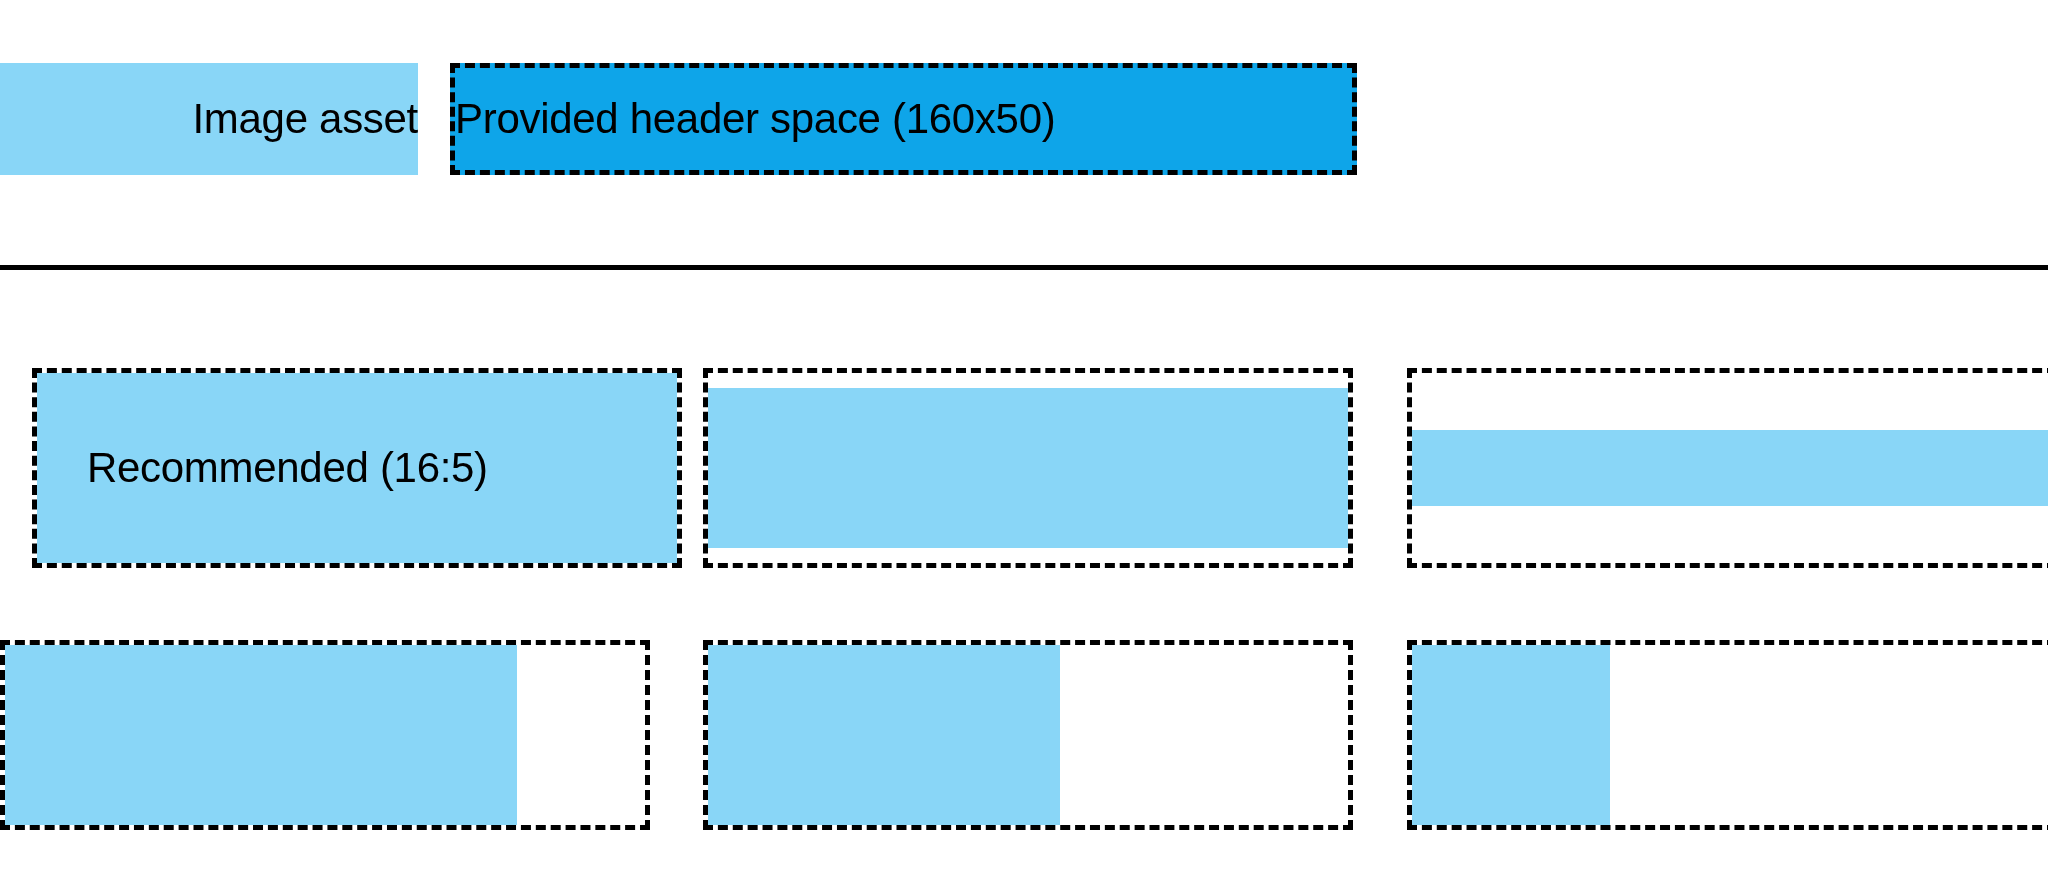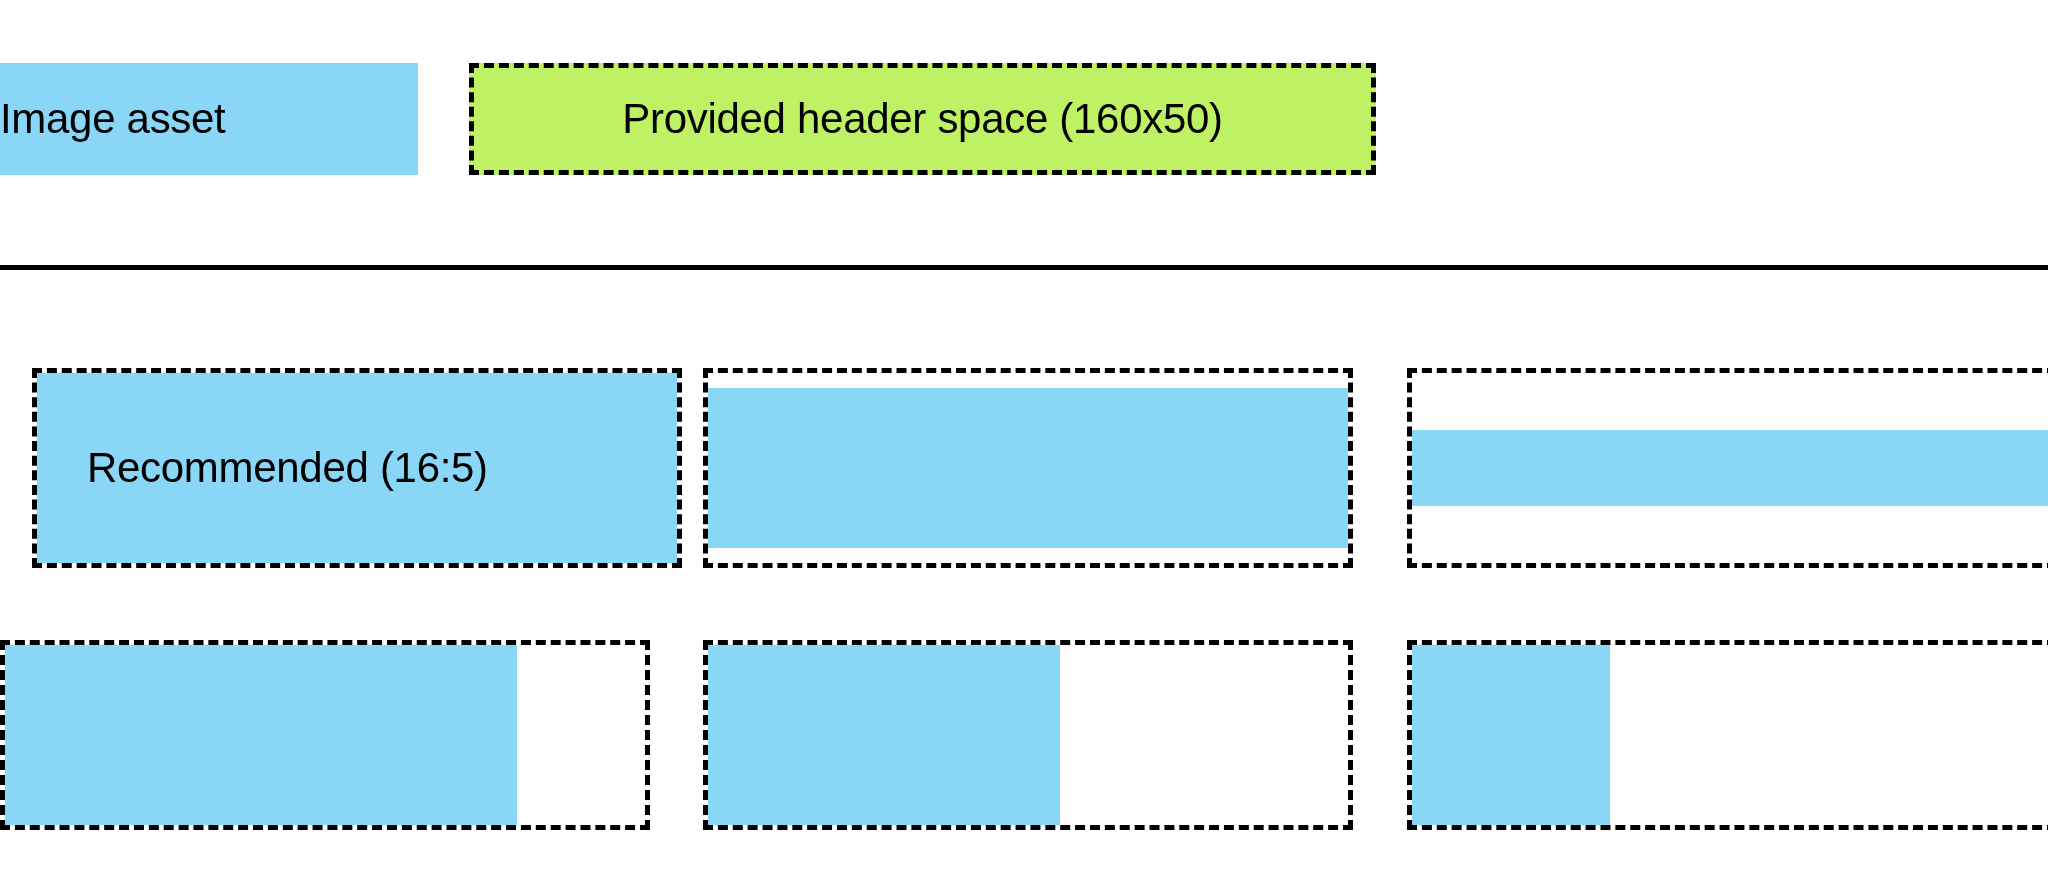--- a/index.html
+++ b/index.html
@@ -34,42 +34,42 @@
 
   .asset-swatch {
     position: absolute;
     left: 0;
     top: 0;
     width: 418px;
     height: 112px;
     background: #89D6F7;
     display: flex;
     align-items: center;
-    justify-content: flex-start;
+    justify-content: flex-end;
   }
   .asset-swatch-label {
     font-size: 42px;
     line-height: 1;
     letter-spacing: -0.3px;
     color: #000;
     white-space: nowrap;
   }
 
   .header-space-box {
     position: absolute;
-    left: 469px;
+    left: 450px;
     top: 0;
     width: 907px;
     height: 112px;
     box-sizing: border-box;
     border: 5px dashed #000000;
-    background: #bef264;
+    background: #0ea5e9;
     display: flex;
     align-items: center;
-    justify-content: center;
+    justify-content: flex-start;
   }
   .header-space-label {
     font-size: 42px;
     line-height: 1;
     letter-spacing: -0.3px;
     color: #000;
     white-space: nowrap;
   }
 
   

